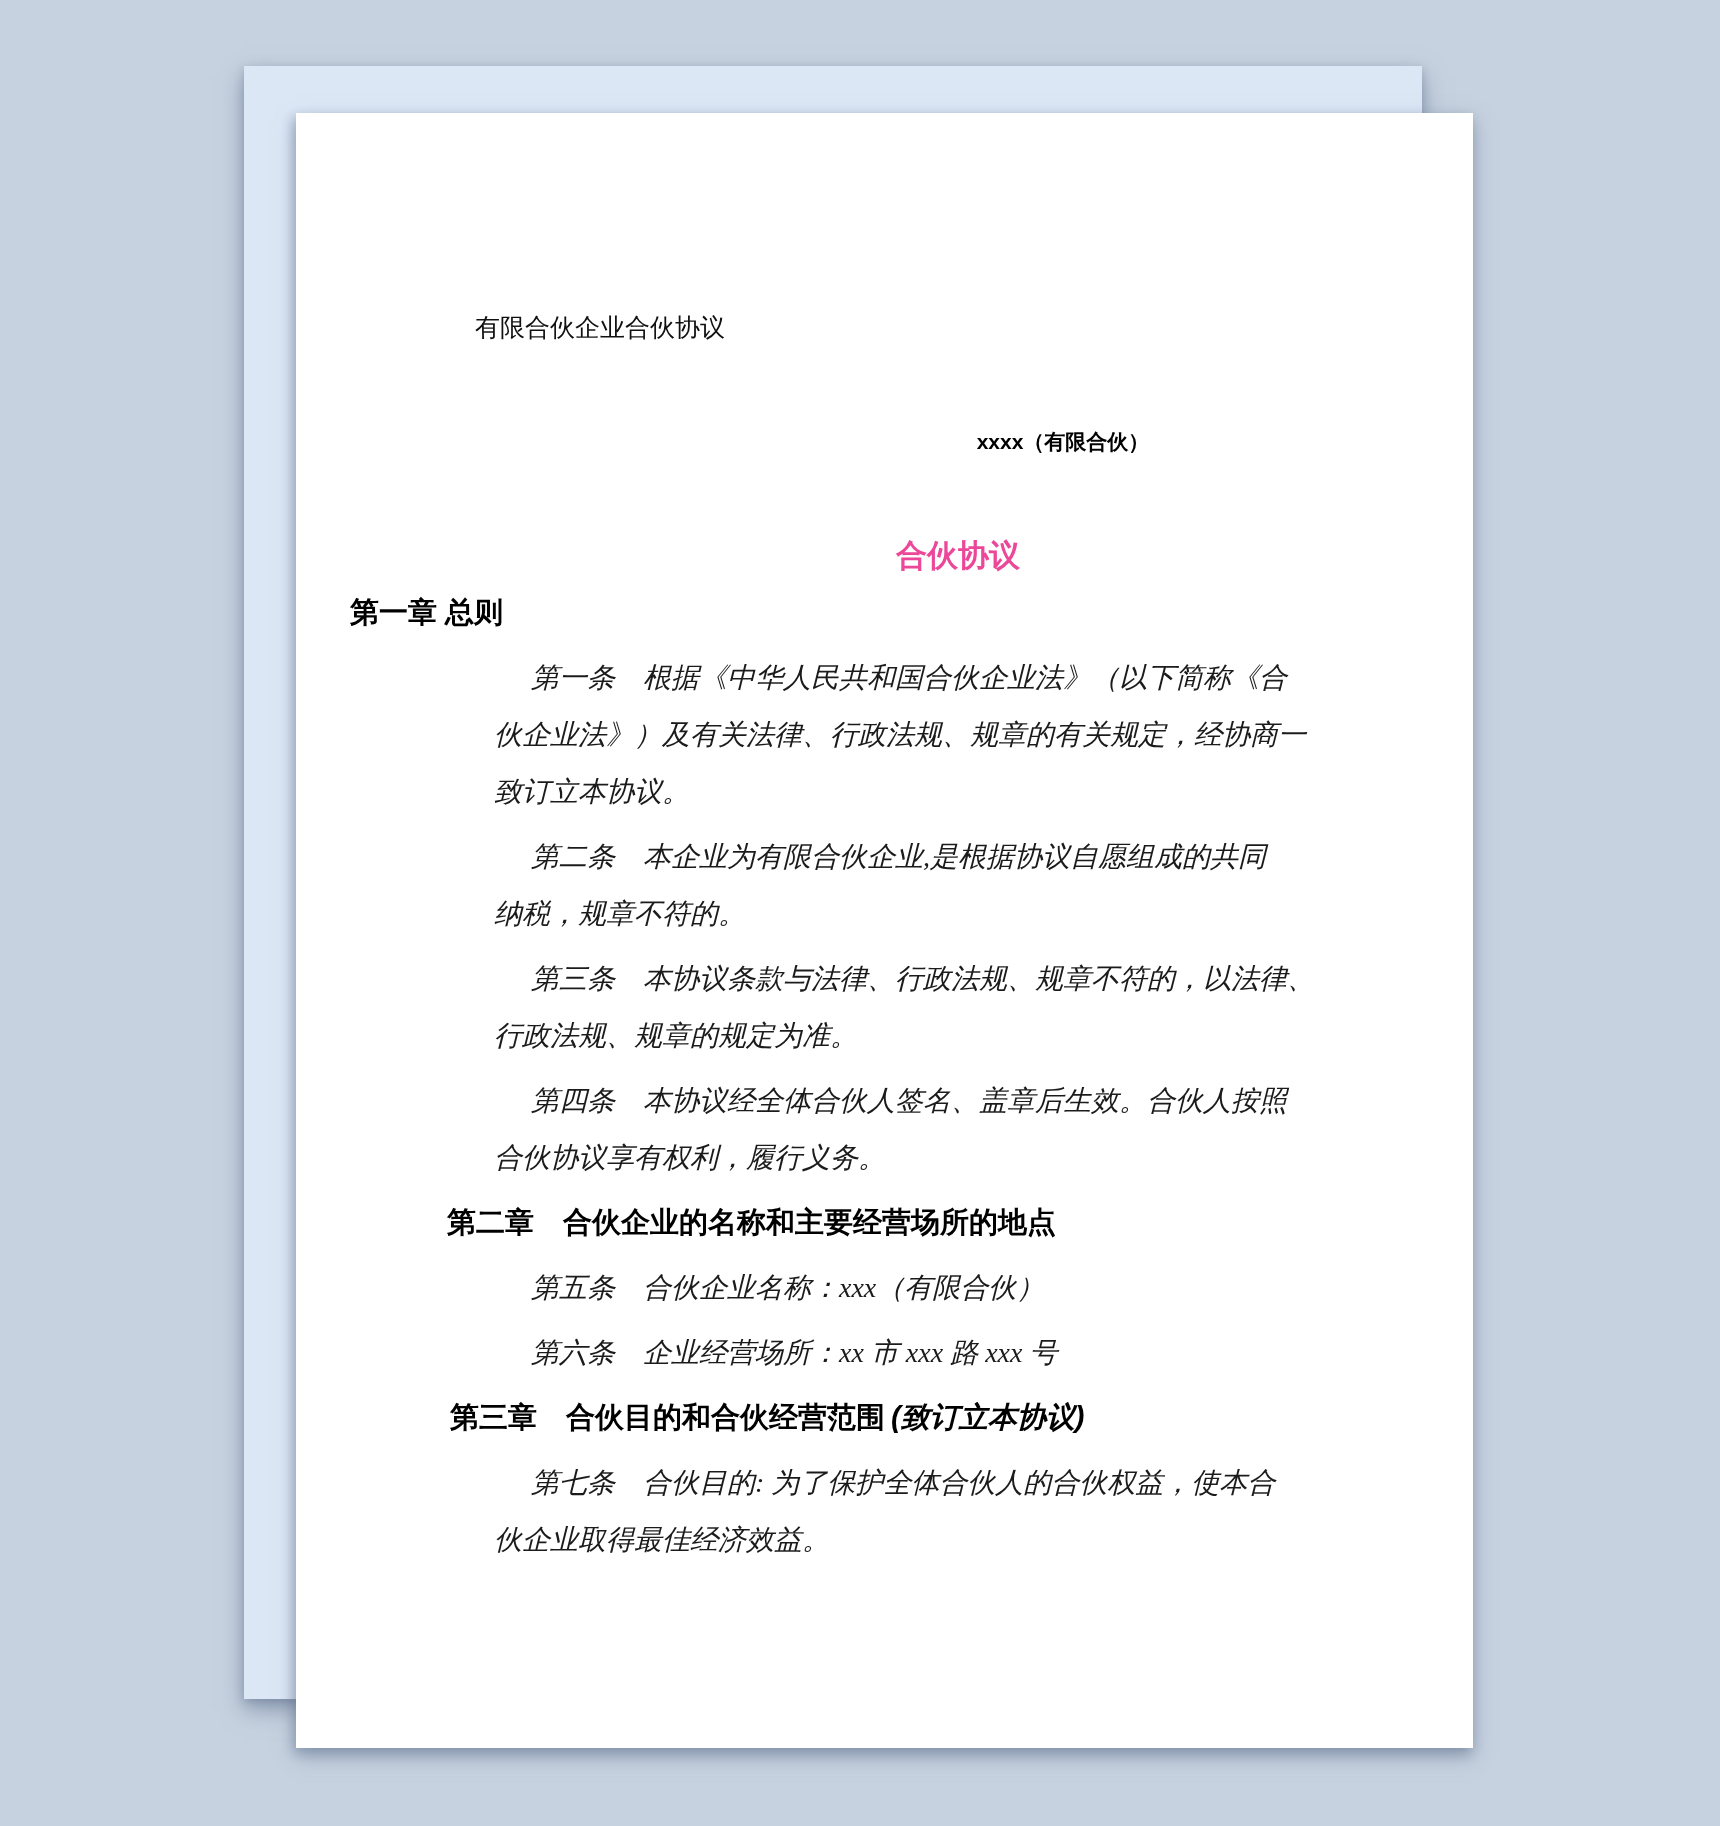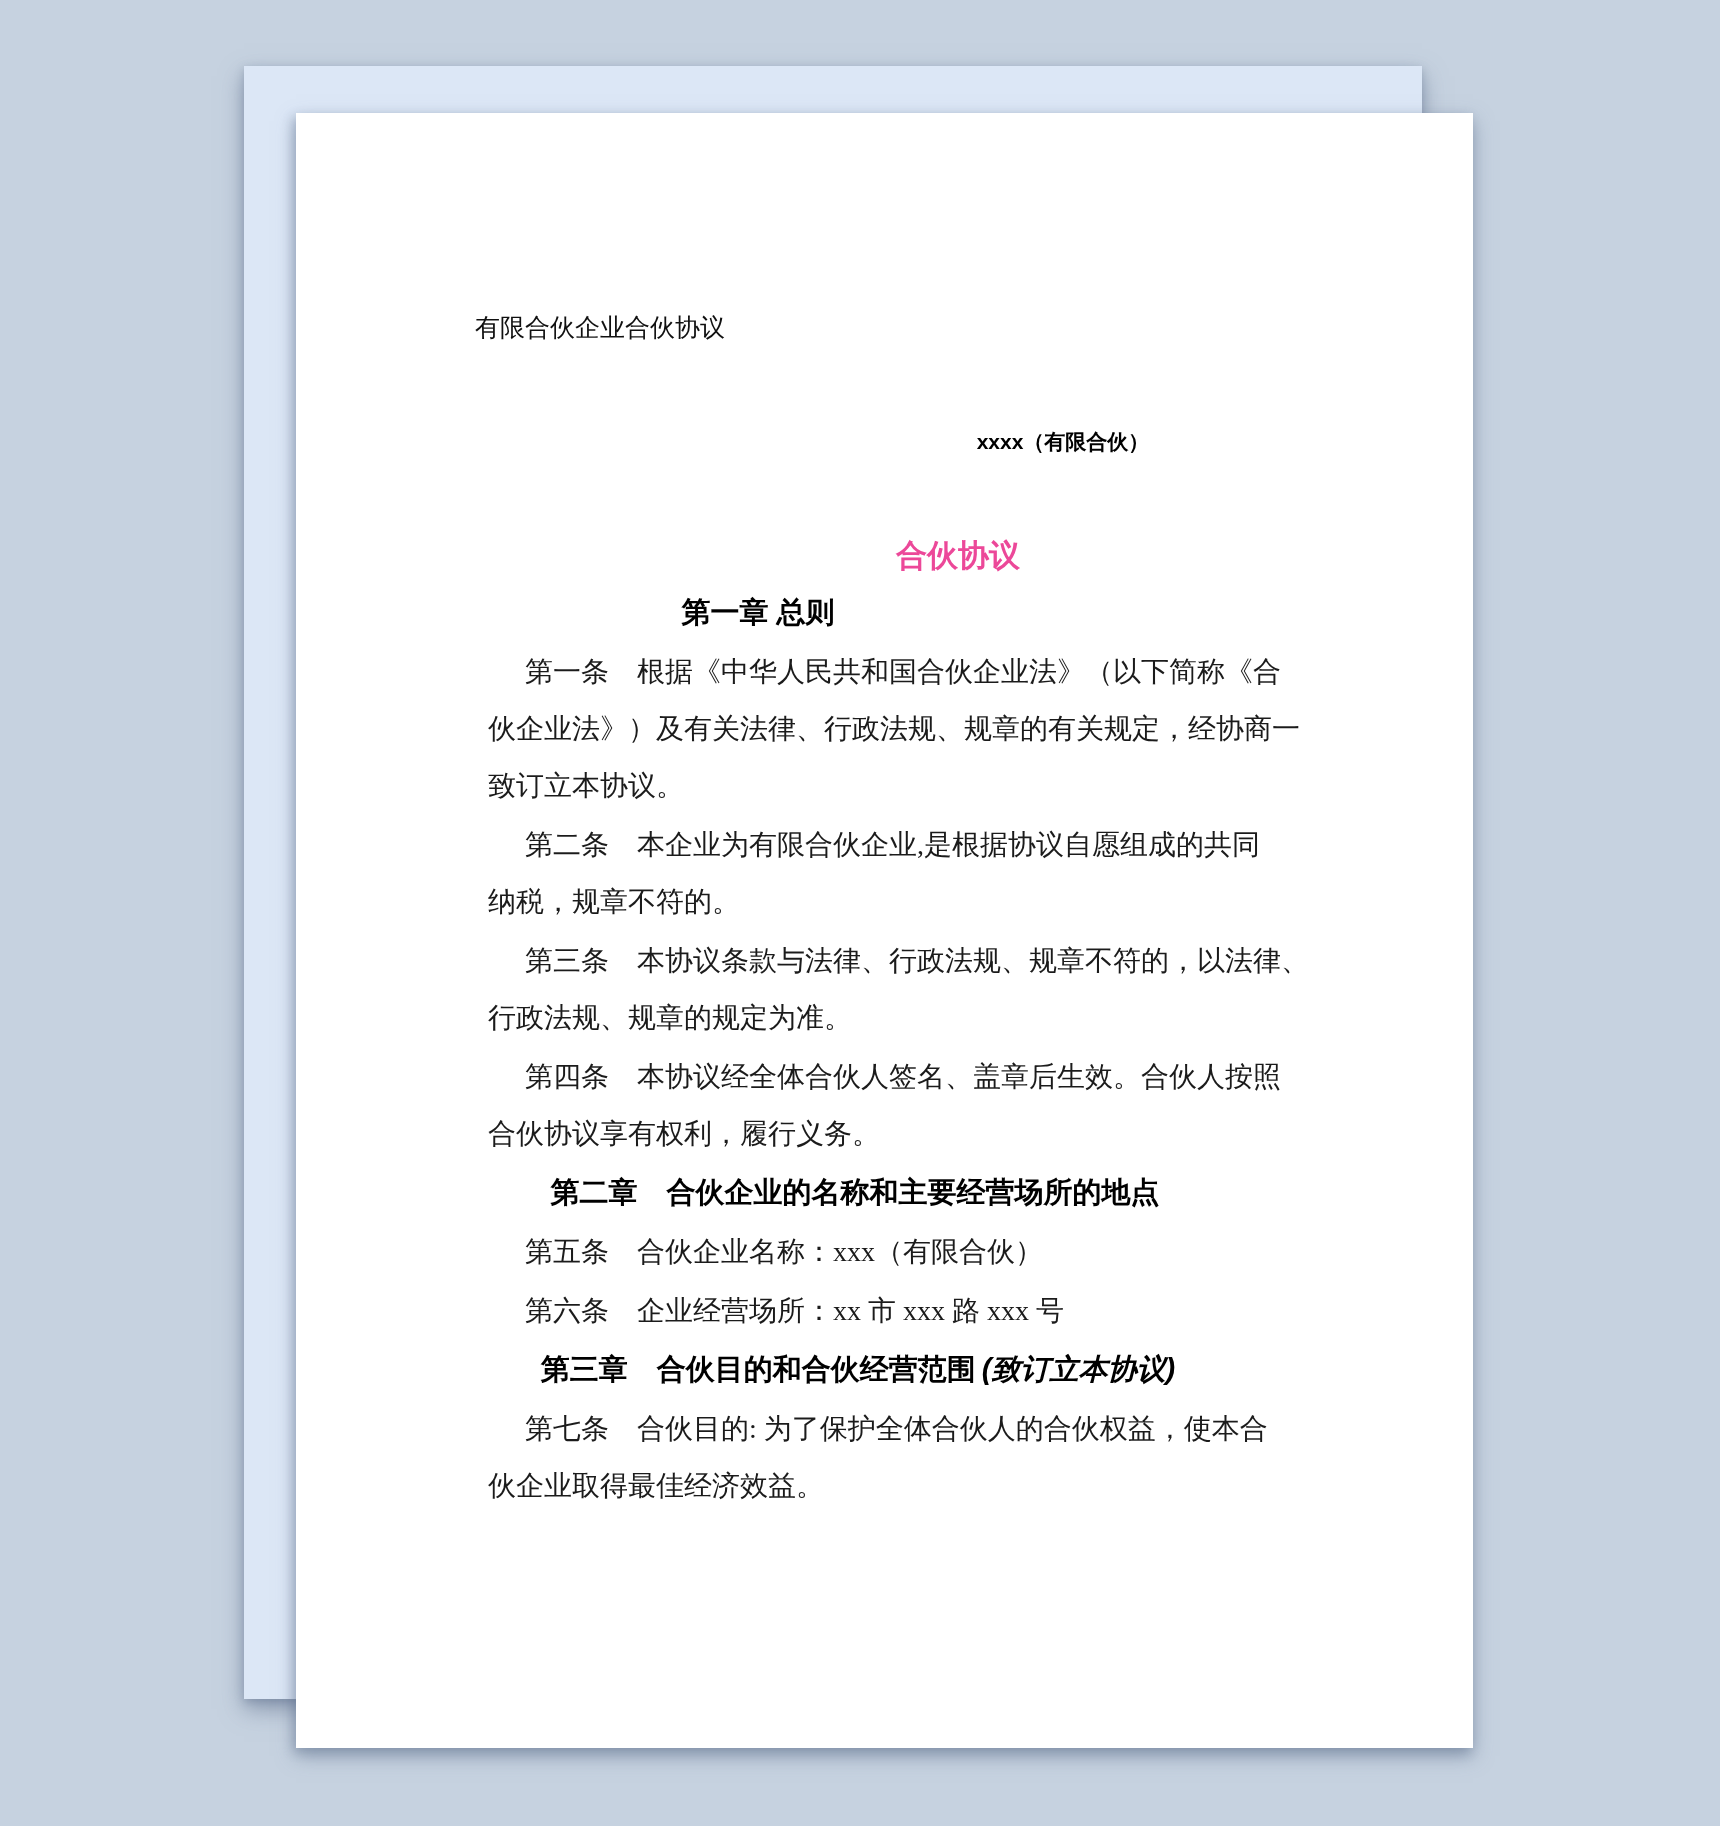--- a/index.html
+++ b/index.html
@@ -56,28 +56,28 @@
     transform: translateX(64px);
     white-space: nowrap;
   }
   .chapter {
     margin: 0;
     font-family: "Liberation Sans", "DejaVu Sans", sans-serif;
     font-weight: bold;
     font-size: 29px;
     line-height: 57px;
     color: #000;
-    text-align: center;
+    text-align: left;
     white-space: nowrap;
   }
   .ch1 { transform: translateX(-136px); }
   .ch2 { transform: translateX(-39px); }
   .ch3 { transform: translateX(-36px); }
   .chapter em { font-style: italic; margin-left: 6px; }
-  .article { margin: 2px; }
+  .article { margin: 8px; font-style: italic; }
   .line {
     font-size: 28px;
     line-height: 57px;
     white-space: nowrap;
     color: #1b1b1b;
   }
   .indent { padding-left: 37px; }
 </style>
 </head>
 <body>

